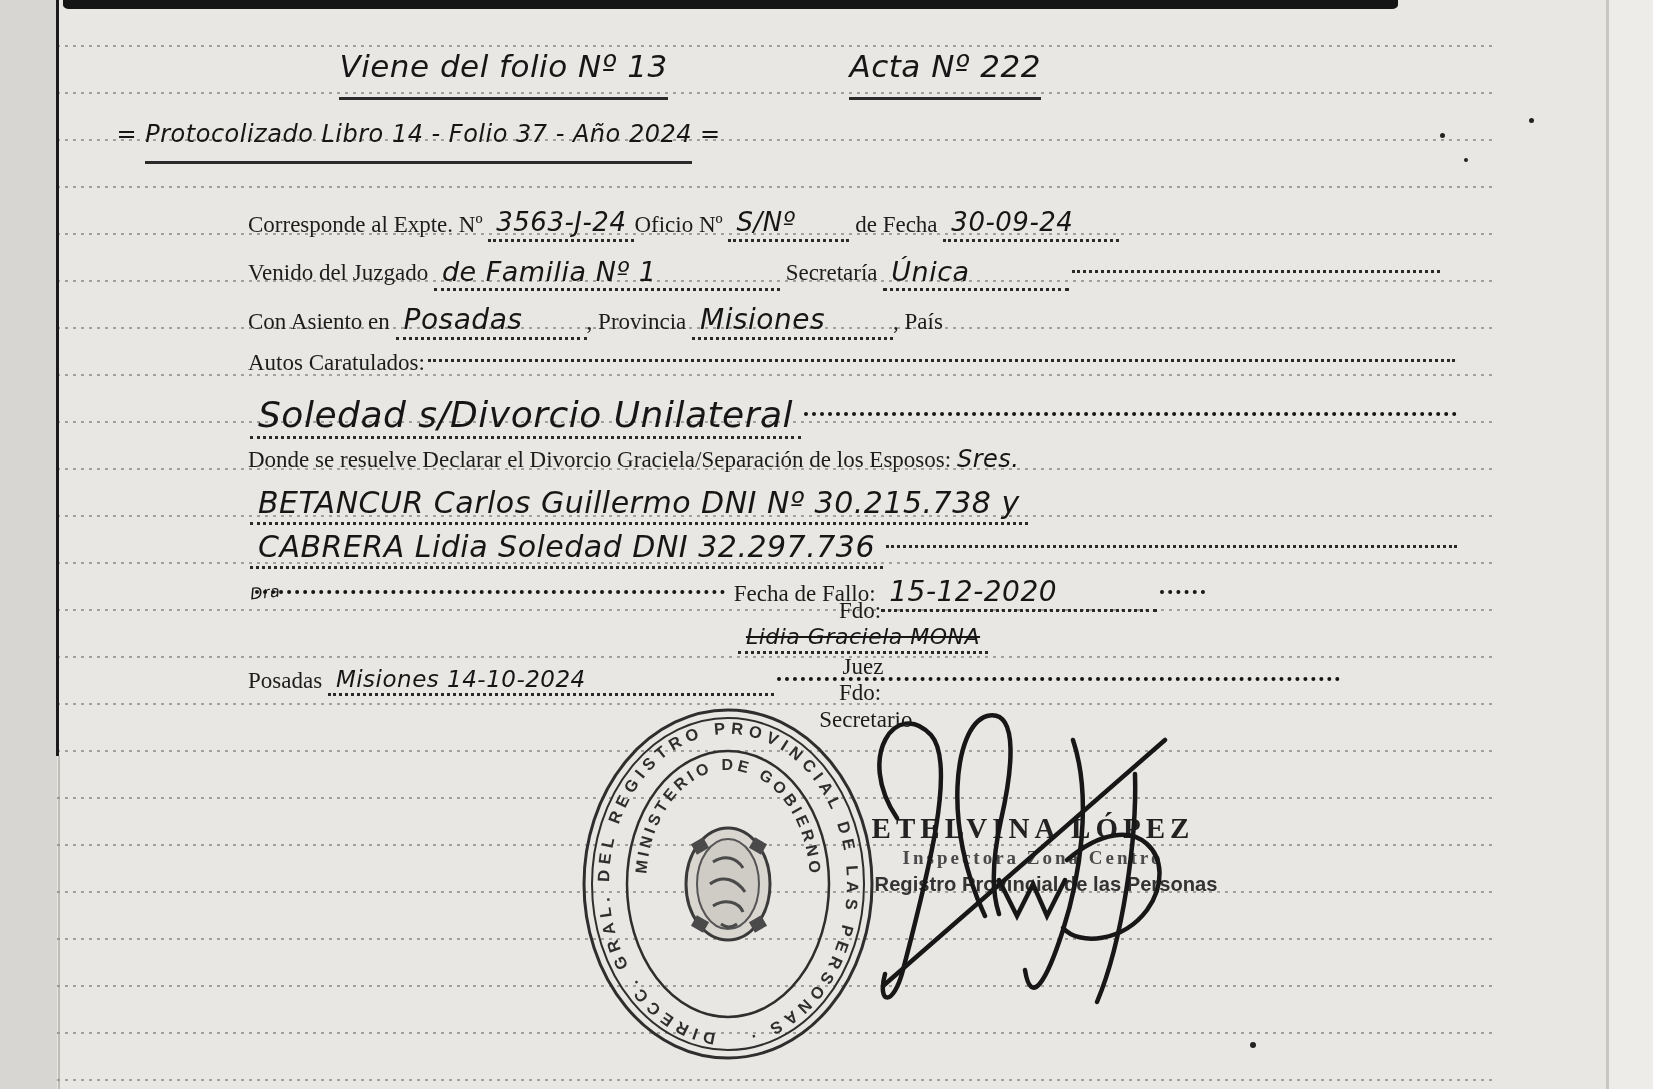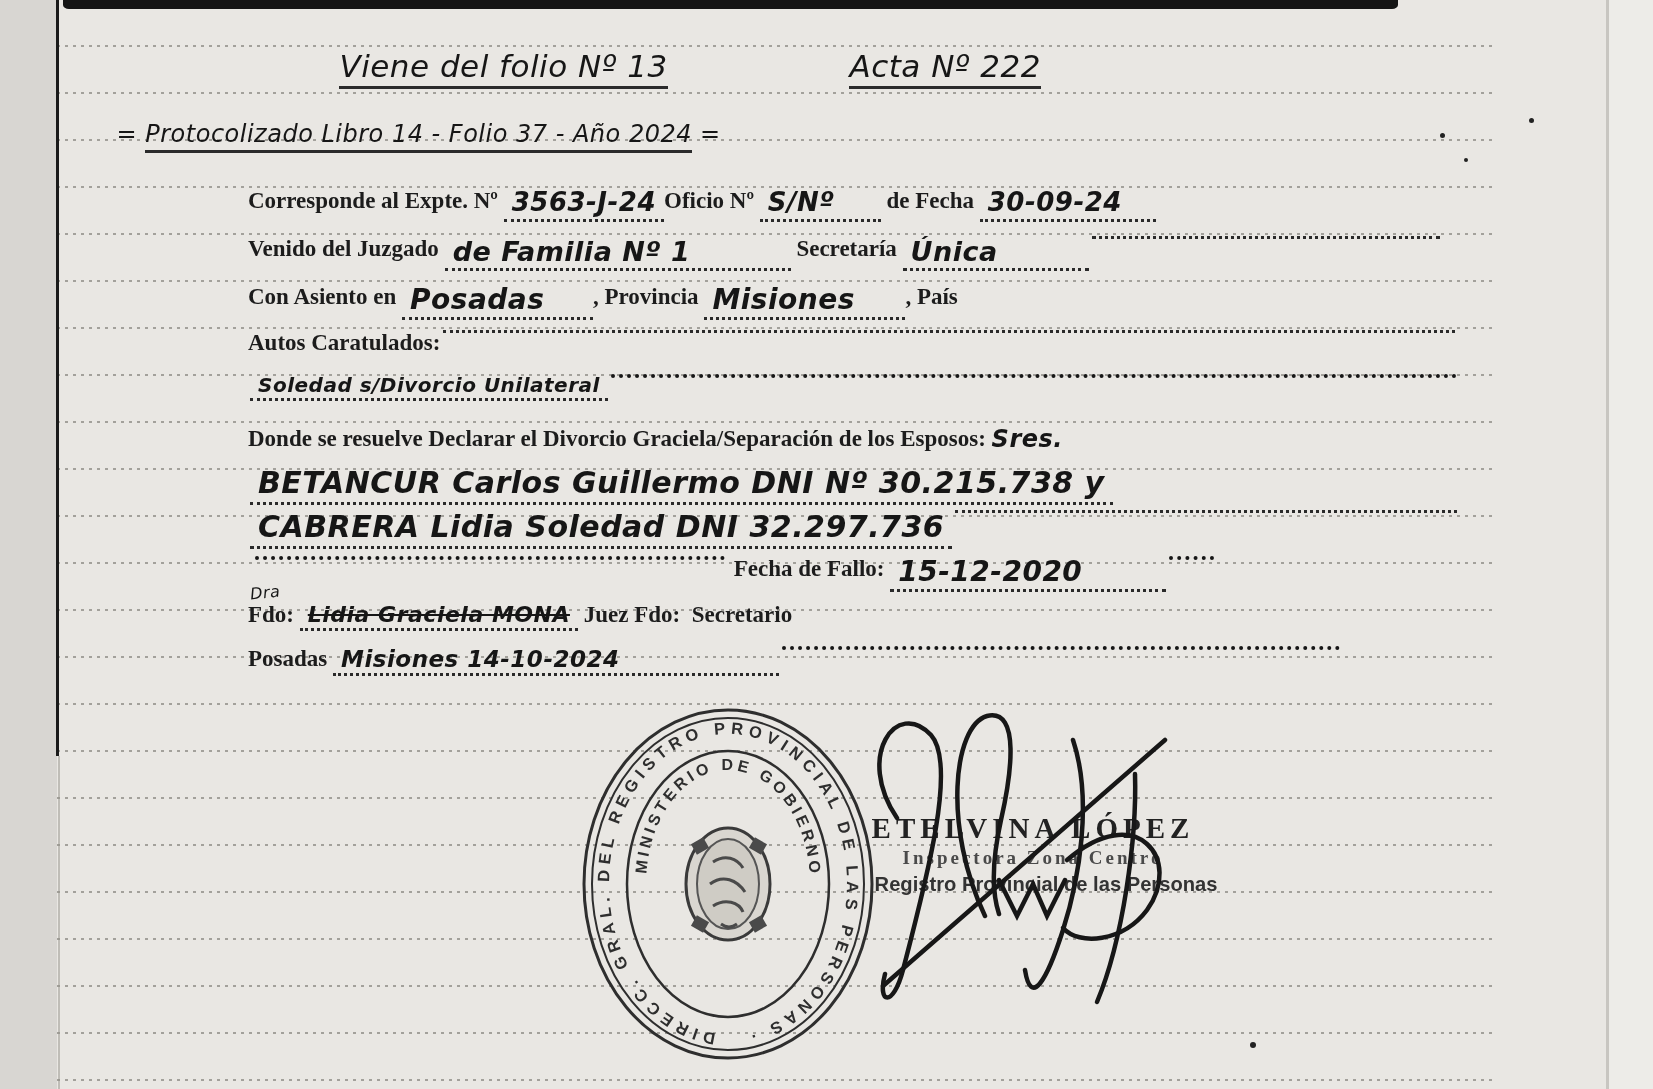--- a/index.html
+++ b/index.html
@@ -25,25 +25,25 @@
   }
 
   .top-bar{position:absolute;left:63px;top:0;width:1335px;height:9px;background:#151515;border-radius:0 0 6px 6px/0 0 4px 4px;}
   .left-rule{position:absolute;left:56px;top:0;width:3px;height:756px;background:#1a1a1a;}
   .left-rule-faint{position:absolute;left:58px;top:756px;width:2px;height:333px;background:rgba(150,148,140,.5);}
 
   .speck{position:absolute;background:#222;border-radius:50%;}
 
   
   .hand{font-family:"DejaVu Sans",sans-serif;font-style:italic;color:var(--hand);white-space:pre;letter-spacing:.5px;}
-  .u-solid{border-bottom:3px solid #2b2b2b;padding-bottom:2px;}
+  .u-solid{border-bottom:3px solid #2b2b2b;padding-bottom:13px;}
   .dotted{border-bottom:3px dotted #2a2a2a;padding:0 8px 1px;}
 
   
-  .prow{position:absolute;display:flex;align-items:flex-start;font-size:23px;font-weight:bold;color:var(--ink);line-height:1.15;}
+  .prow{position:absolute;display:flex;align-items:center;font-size:23px;font-weight:normal;color:var(--ink);line-height:1.15;margin-top:20px;}
   .plabel{white-space:pre;}
   .leader{flex:1;border-bottom:3px dotted #2a2a2a;height:0;margin:0 3px 5px;}
   .leader.heavy{border-bottom:4px dotted #161616;}
   .leader.fixed{flex:none;}
 
   .hd{position:absolute;}
 
   
   .sig-stamp{position:absolute;left:868px;top:812px;width:330px;text-align:center;color:#222;}
   .sig-name{font-family:"Liberation Serif",serif;font-weight:bold;font-size:29px;letter-spacing:5px;white-space:nowrap;}
@@ -99,21 +99,21 @@
     <span class="hand dotted" style="font-size:28px;min-width:185px;">Misiones</span>
     <span class="plabel">, País </span>
   </div>
 
   <div class="prow" style="left:248px;top:330px;width:1210px;">
     <span class="plabel">Autos Caratulados:</span>
     <span class="leader"></span>
   </div>
 
   <div class="prow" style="left:250px;top:374px;width:1210px;">
-    <span class="hand dotted" style="font-size:20px;">Soledad s/Divorcio Unilateral</span>
+    <span class="hand dotted" style="font-size:36px;">Soledad s/Divorcio Unilateral</span>
     <span class="leader heavy"></span>
   </div>
 
   <div class="prow" style="left:248px;top:426px;width:1210px;">
     <span class="plabel">Donde se resuelve Declarar el Divorcio Graciela/Separación de los Esposos: </span>
     <span class="hand" style="font-size:24px;">Sres.</span>
   </div>
 
   <div class="prow" style="left:250px;top:466px;width:1210px;">
     <span class="hand dotted" style="font-size:30px;">BETANCUR Carlos Guillermo DNI Nº 30.215.738 y</span>
@@ -126,21 +126,21 @@
 
   <div class="prow" style="left:252px;top:556px;width:1090px;">
     <span class="leader heavy fixed" style="width:470px;"></span>
     <span class="plabel"> Fecha de Fallo: </span>
     <span class="hand dotted" style="font-size:28px;min-width:260px;">15-12-2020</span>
     <span class="leader heavy fixed" style="width:45px;"></span>
   </div>
 
   <div class="hd hand" style="left:250px;top:583px;font-size:16px;transform:rotate(-6deg);">Dra</div>
 
-  <div class="prow" style="left:248px;top:602px;width:1230px;">
+  <div class="prow" style="left:248px;top:578px;width:1230px;flex-direction:column;">
     <span class="plabel">Fdo: </span>
     <span class="hand dotted" style="font-size:22px;text-decoration:line-through;">Lidia Graciela MONA</span>
     <span class="plabel"> Juez </span>
     <span class="plabel">Fdo: </span>
     <span class="plabel"> Secretario</span>
   </div>
 
   <div class="prow" style="left:248px;top:646px;width:1095px;">
     <span class="plabel">Posadas </span>
     <span class="hand dotted" style="font-size:23px;min-width:430px;">Misiones 14-10-2024</span>

